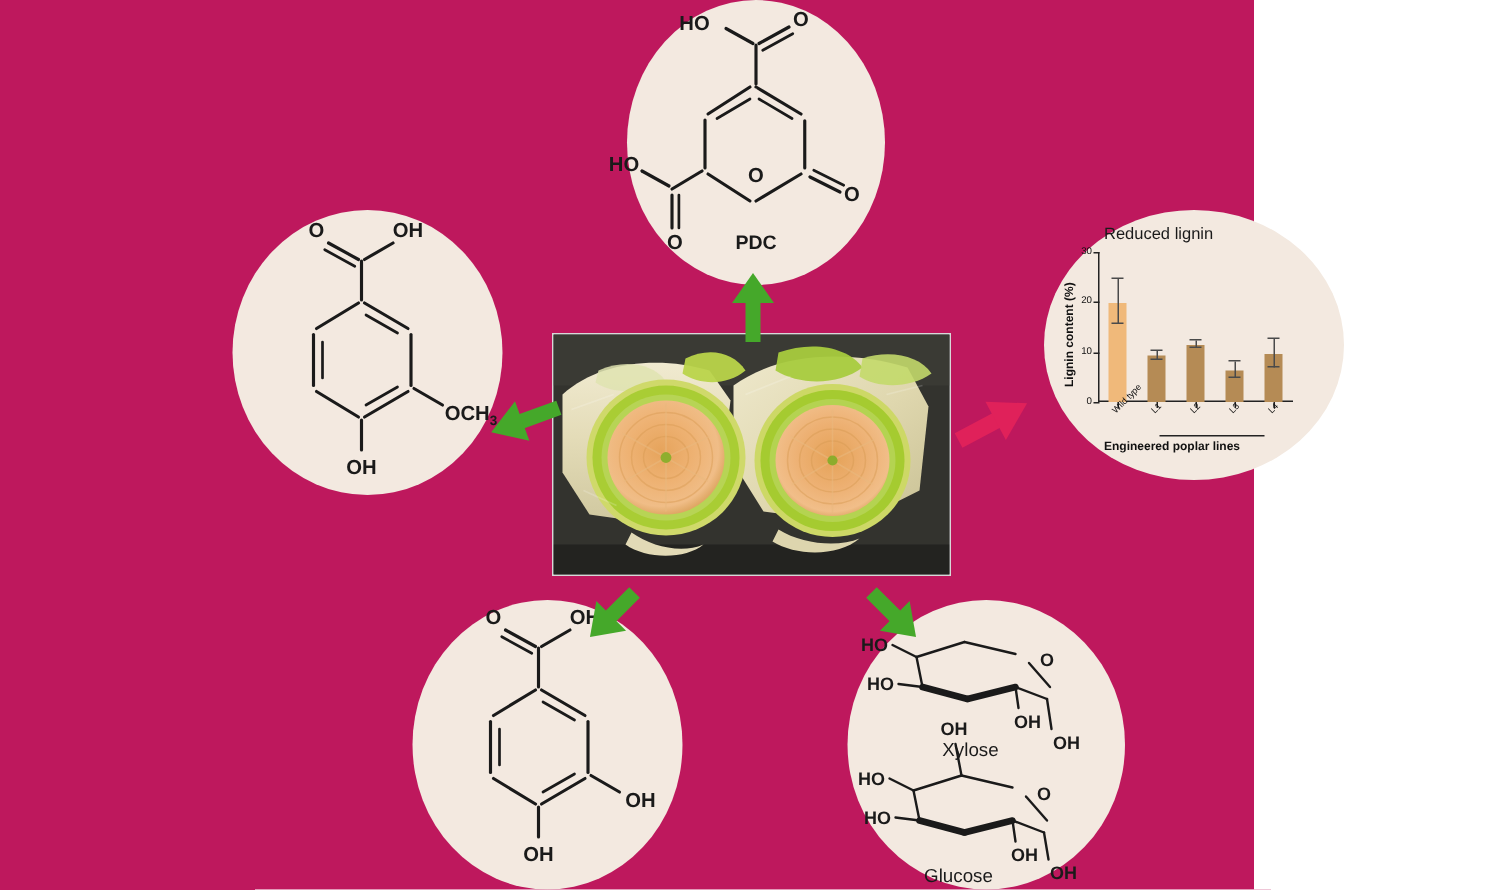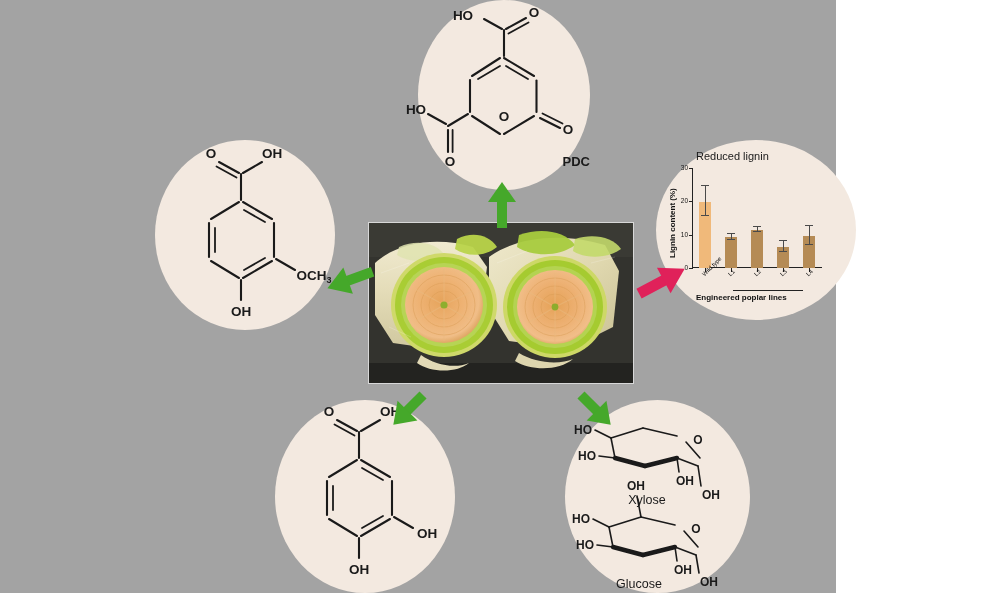--- a/index.html
+++ b/index.html
@@ -2,44 +2,44 @@
 <html><head>
 <meta charset="utf-8">
 <title>Poplar Lignin Valorization Graphical Abstract</title>
 <style>
   html,body{margin:0;padding:0;background:#ffffff;}
   body{
     width:1000px;height:593px;
     font-family:"Liberation Sans","DejaVu Sans",sans-serif;
     overflow:hidden;position:relative;
   }
-  #stage{position:relative;width:836px;height:593px;background:#a3a3a3;}
+  #stage{position:relative;width:836px;height:593px;background:#be185d;}
 
   
   .circle{
     position:absolute;border-radius:50%;
     background:#f3e9e0;
   }
   .mol-label{
-    position:absolute;width:100%;text-align:right;
+    position:absolute;width:100%;text-align:center;
     font-weight:bold;color:#1a1a1a;
     font-family:"Liberation Sans","DejaVu Sans",sans-serif;
   }
   .svg-abs{position:absolute;left:0;top:0;overflow:visible;}
 
   
   #photo{
     position:absolute;left:368px;top:222px;width:264px;height:160px;
     border:1px solid #d8d8d8;
     background:#2b2b28;
     overflow:hidden;
   }
 
   
-  #chart-circle{left:656px;top:140px;width:200px;height:180px;}
+  #chart-circle{left:696px;top:140px;width:200px;height:180px;}
   .chart-title{
     position:absolute;font-size:11px;color:#1a1a1a;
     font-family:"Liberation Sans","DejaVu Sans",sans-serif;
   }
   .axis-title-y{
     position:absolute;font-size:8px;font-weight:bold;color:#111;
     transform-origin:left top;transform:rotate(-90deg);
     white-space:nowrap;
   }
   .axis-title-x{

